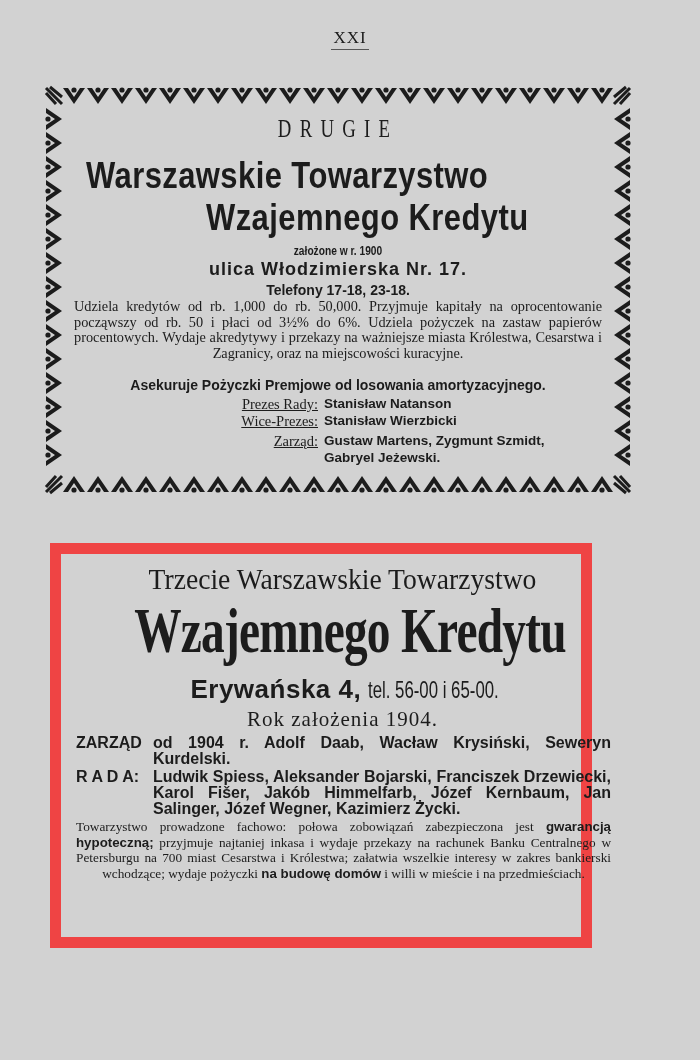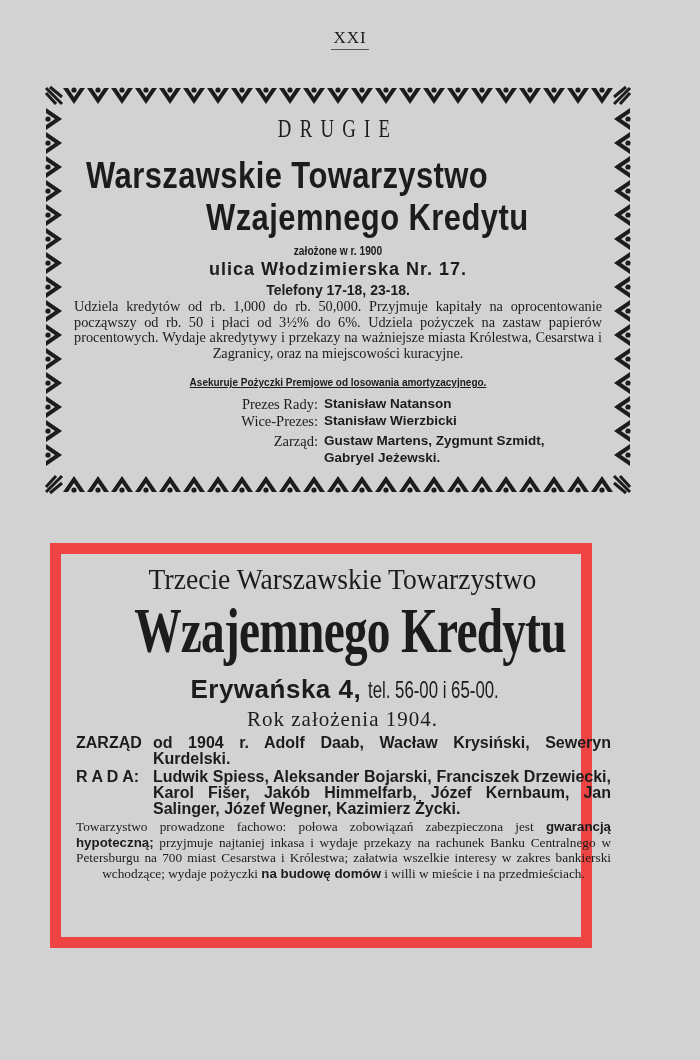--- a/index.html
+++ b/index.html
@@ -33,25 +33,25 @@
   .t2 { position:absolute; left:140px; top:90px; font-family:"Liberation Sans", sans-serif; font-weight:bold;
         font-size:36px; transform:scaleX(0.86); transform-origin:left top; letter-spacing:0.5px; }
   .founded1 { position:absolute; left:0; width:544px; top:137px; font-size:12px; font-weight:bold;
               font-family:"Liberation Sans", sans-serif; transform:scaleX(0.85); }
   .street1 { position:absolute; left:0; width:544px; top:152px; font-size:18px; font-weight:bold;
              font-family:"Liberation Sans", sans-serif; letter-spacing:1px; }
   .phones1 { position:absolute; left:0; width:544px; top:175px; font-size:14px; font-weight:bold;
              font-family:"Liberation Sans", sans-serif; }
   .body1 { position:absolute; left:8px; width:528px; top:192px; font-size:14.3px; line-height:15.5px;
            text-align:justify; text-align-last:center; }
-  .insure1 { position:absolute; left:-8px; width:560px; top:270px; font-size:10px; font-weight:bold;
-             font-family:"Liberation Sans", sans-serif; white-space:nowrap;text-decoration:underline; }
+  .insure1 { position:absolute; left:-8px; width:560px; top:270px; font-size:14px; font-weight:bold;
+             font-family:"Liberation Sans", sans-serif; white-space:nowrap; }
   .people1 { position:absolute; left:0; top:289px; width:544px; }
   .prow { position:absolute; white-space:nowrap; font-size:14.5px; }
-  .prow .role { position:absolute; right:0; text-align:right; }
+  .prow .role { position:absolute; right:0; text-align:right;text-decoration:underline; }
   .prow .name { position:absolute; left:0; font-family:"Liberation Sans", sans-serif; font-weight:bold; font-size:13.5px; }
 
   
   .ad2 { position:absolute; left:50px; top:543px; width:542px; height:405px;
          border:11px solid #ef4444; box-sizing:border-box; }
   .a2 { position:absolute; left:0; width:563px; text-align:center; white-space:nowrap; }
   .a2-t1 { top:8px; font-size:30px; transform:scaleX(0.92); }
   .a2-t2 { top:42px; font-size:64px; font-weight:bold; transform:scaleX(0.74); letter-spacing:-1px; line-height:70px; }
   .a2-addr { top:120px; font-size:26px; }
   .a2-addr .strong { font-family:"Liberation Sans", sans-serif; font-weight:900; letter-spacing:0.5px; }

